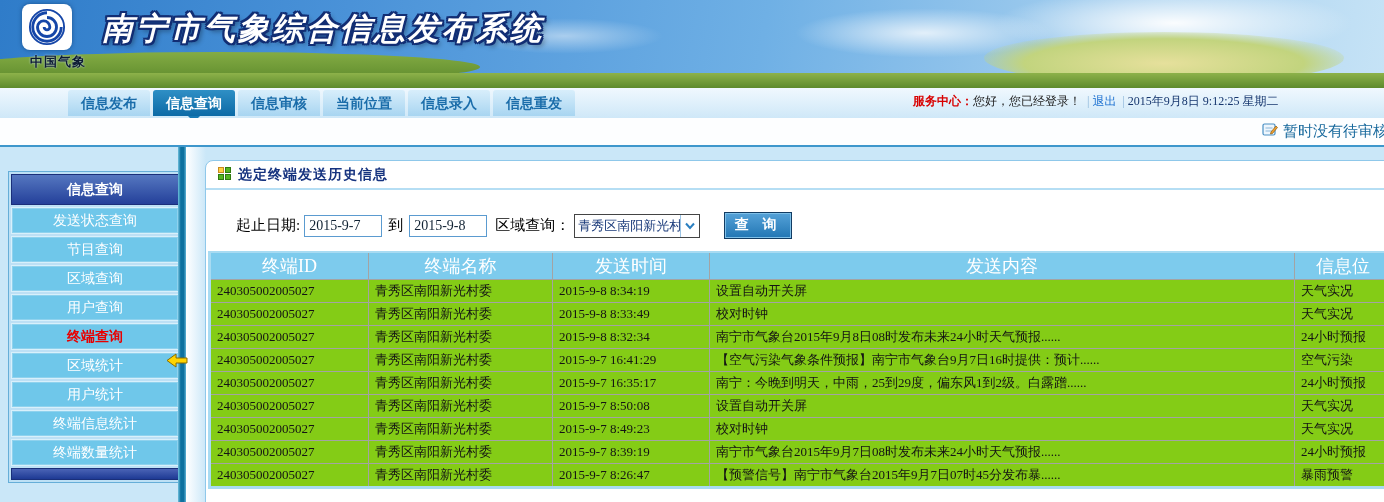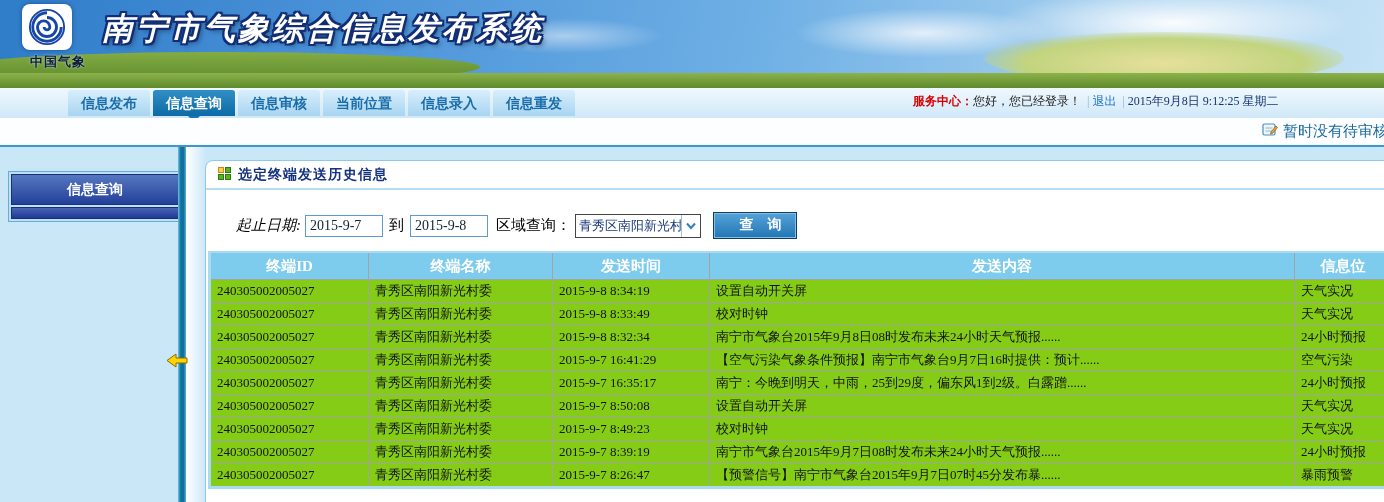--- a/index.html
+++ b/index.html
@@ -80,38 +80,38 @@
 
   
   .panel{position:absolute;left:205px;top:13px;width:1192px;height:342px;background:#fff;
     border:1px solid #8fc8ea;border-radius:8px 8px 0 0;}
   .panel-header{height:27px;display:flex;align-items:center;gap:7px;padding-left:12px;
     border-bottom:2px solid #b5def4;}
   .panel-title{font-weight:bold;color:#16337f;font-size:14px;letter-spacing:1px;}
 
   .form-row{margin-top:22px;margin-left:30px;display:flex;align-items:center;
     font-family:"Liberation Serif","DejaVu Serif",serif;font-size:15px;color:#000;}
-  .form-row .lbl{margin-right:4px;font-style:italic;}
+  .form-row .lbl{margin-right:4px;}
   .inp{width:68px;height:18px;border:1px solid #5b9bd0;padding:1px 4px;
     font-family:"Liberation Serif","DejaVu Serif",serif;font-size:14px;color:#123;}
   .to-lbl{margin:0 6px;}
   .term-lbl{margin-left:8px;margin-right:4px;}
   .sel{width:124px;height:22px;border:1px solid #444;background:#fff;display:flex;align-items:stretch;cursor:pointer;}
   .sel-text{flex:1;padding:2px 3px;font-size:13px;color:#1a3a7a;white-space:nowrap;overflow:hidden;}
   .sel-arrow{width:18px;border-left:1px solid #9cc4e4;display:grid;place-items:center;background:#fff;}
-  .btn-search{margin-left:12px;width:66px;height:25px;color:#fff;font-weight:bold;font-size:14px;
+  .btn-search{margin-left:24px;width:66px;height:25px;color:#fff;font-weight:bold;font-size:14px;
     letter-spacing:5px;text-align:center;line-height:23px;cursor:pointer;
     background:linear-gradient(180deg,#55a2d8 0%,#2276b4 100%);
     border:1px solid #123c63;box-shadow:inset 0 0 0 1px #7fc0e8;
-    font-family:"Liberation Sans","DejaVu Sans",sans-serif;padding-left:16px;}
+    font-family:"Liberation Sans","DejaVu Sans",sans-serif;}
 
   table.grid{margin-top:12px;margin-left:2px;border-collapse:collapse;table-layout:fixed;
     border-left:3px solid #a8dbf2;border-bottom:3px solid #a8dbf2;border-top:2px solid #a8dbf2;}
-  table.grid th{background:#7dcbed;color:#fff;font-weight:bold;height:24px;
-    font-family:"Liberation Serif","DejaVu Serif",serif;font-size:15px;
+  table.grid th{background:#7dcbed;color:#fff;font-weight:normal;height:24px;
+    font-family:"Liberation Serif","DejaVu Serif",serif;font-size:18px;
     border:1px solid #a3a3a3;border-top:none;}
   table.grid td{background:#84cc16;color:#141414;height:22px;padding:0 6px;
     font-family:"Liberation Serif","DejaVu Serif",serif;font-size:13px;
     border:1px solid #a3a3a3;white-space:nowrap;overflow:hidden;}
   col.c1{width:159px;} col.c2{width:184px;} col.c3{width:157px;} col.c4{width:585px;} col.c5{width:97px;}
 </style>
 </head>
 <body>
 
 <div class="banner">
@@ -165,20 +165,40 @@
       </svg>
     </span>
     <span>暂时没有待审核信息</span>
   </div>
 </div>
 
 <div class="content">
 
   <div class="sidebar">
     <div class="side-header">信息查询</div>
+    <div>
+
+        <div class="side-item">发送状态查询</div>
+
+        <div class="side-item">节目查询</div>
+
+        <div class="side-item">区域查询</div>
+
+        <div class="side-item">用户查询</div>
+
+        <div class="side-item active">终端查询</div>
+
+        <div class="side-item">区域统计</div>
+
+        <div class="side-item">用户统计</div>
+
+        <div class="side-item">终端信息统计</div>
+
+        <div class="side-item">终端数量统计</div>
+      </div>
     <div class="side-footer"></div>
   </div>
 
   <div class="splitter"></div>
   <div class="splitter-fade"></div>
   <div class="collapse-arrow">
     <svg width="22" height="15" viewBox="0 0 22 15">
       <polygon points="1,7.5 10,1 10,5 21,5 21,10 10,10 10,14" fill="#ffd400" stroke="#8a6d00" stroke-width="1"></polygon>
     </svg>
   </div>

